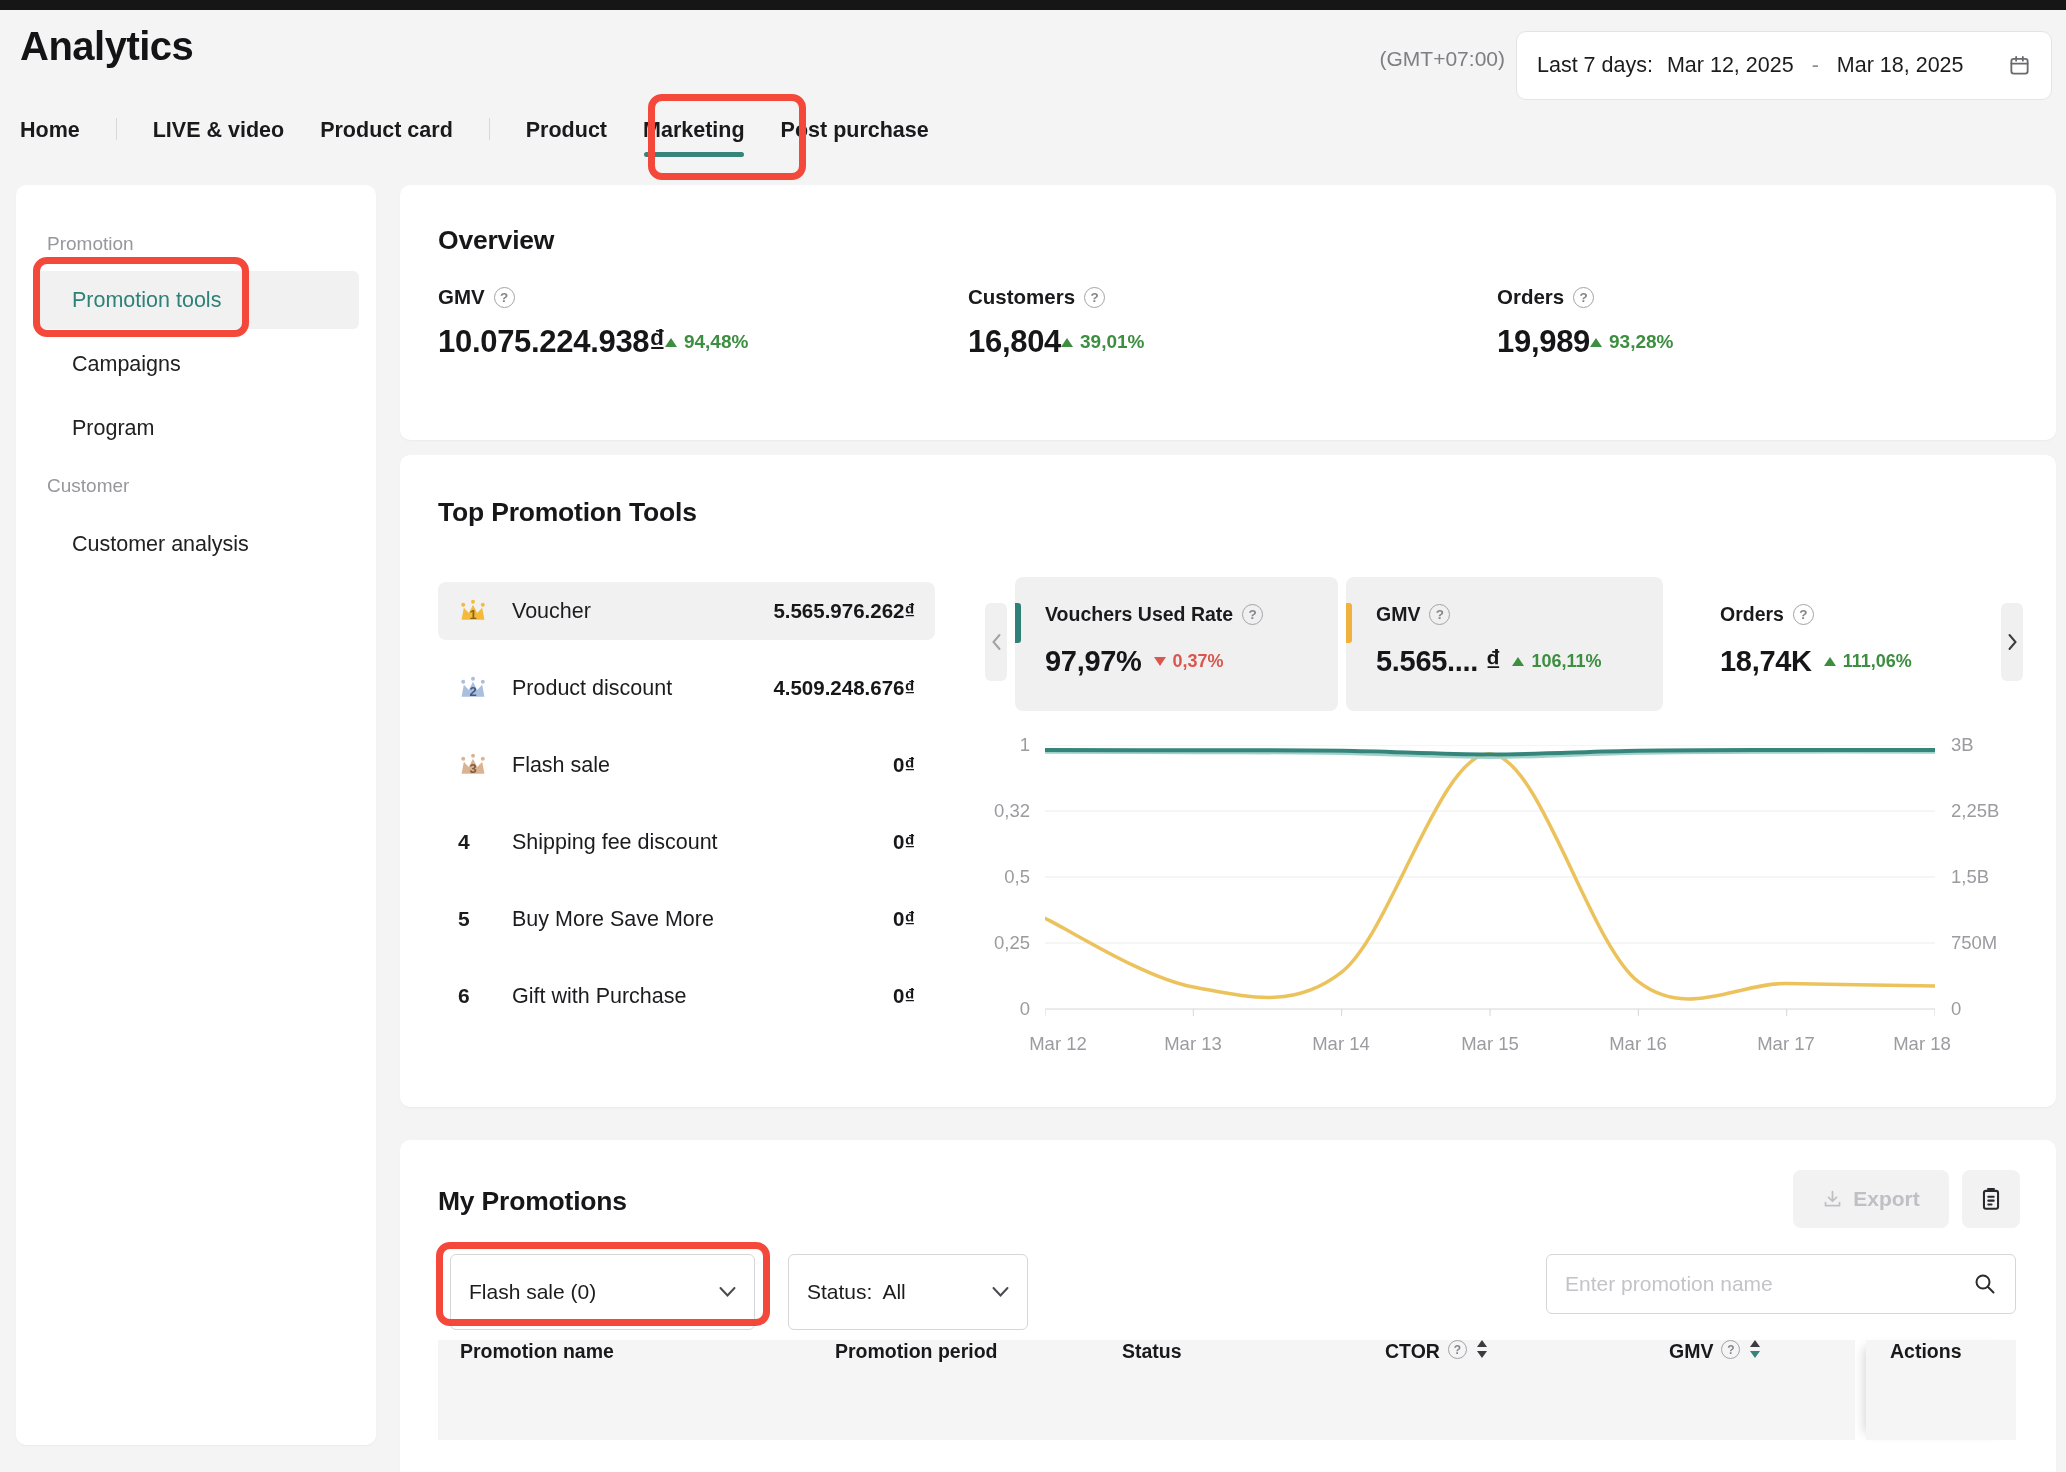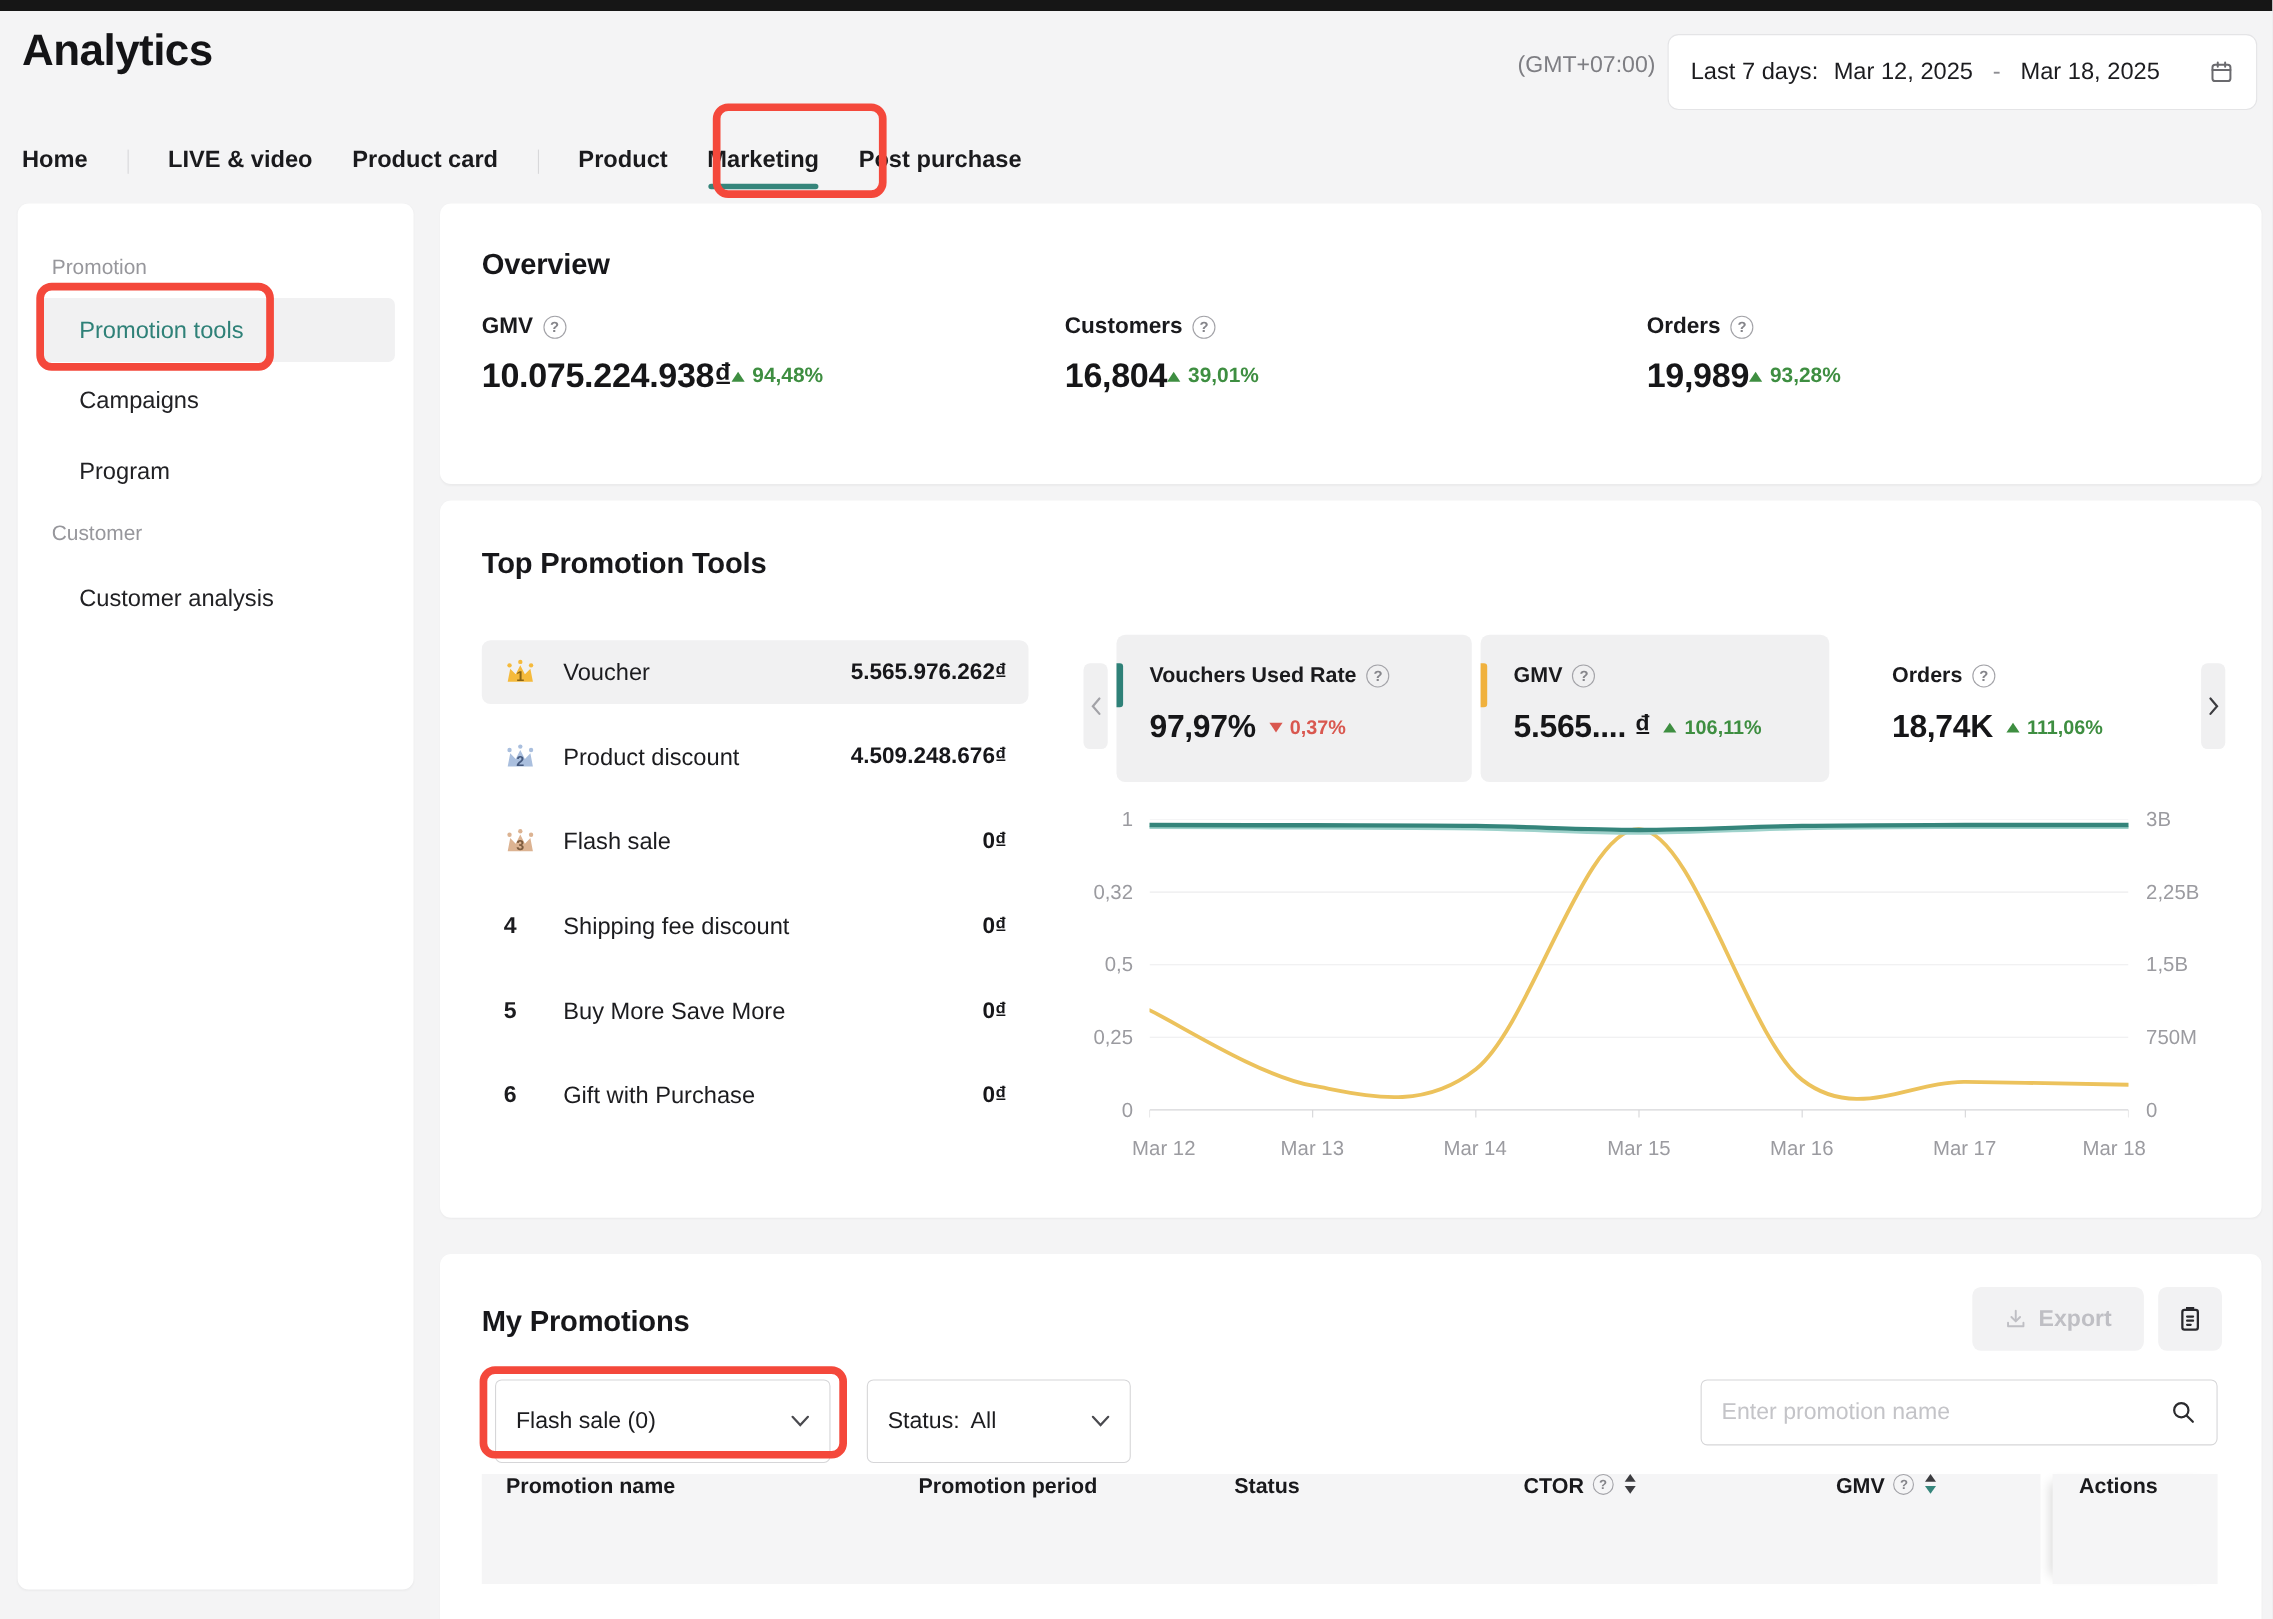--- a/index.html
+++ b/index.html
@@ -12,21 +12,21 @@
 
   
   .page-title { position:absolute; left:20px; top:24px; font-size:40px; font-weight:700; letter-spacing:-0.5px; color:#141416; }
   .gmt { position:absolute; left:1330px; top:47px; width:175px; text-align:right; font-size:21px; color:#7e7e83; }
   .datebox { position:absolute; left:1516px; top:31px; width:536px; height:69px; background:#fff; border:1px solid #e4e4e6;
              border-radius:10px; display:flex; align-items:center; padding:0 20px; gap:14px; font-size:21.5px; color:#1c1c1f; }
   .datebox .sep { color:#8d8d92; padding:0 4px; }
   .datebox .cal { margin-left:auto; display:flex; }
 
   
-  .tabs { position:absolute; left:20px; top:118px; height:40px; display:flex; align-items:flex-end; }
+  .tabs { position:absolute; left:20px; top:118px; height:40px; display:flex; align-items:flex-start; }
   .tab { position:relative; font-size:21.5px; font-weight:600; color:#1a1a1d; margin-right:36px; cursor:pointer; }
   .tab-divider { width:1px; height:22px; background:#d8d8da; margin-right:36px; }
   .tab.active::after { content:""; position:absolute; left:1px; right:1px; bottom:-14px; height:5px; background:#35857b; border-radius:3px; }
 
   
   .annot { position:absolute; border:7px solid #f4483b; border-radius:14px; pointer-events:none; z-index:50; }
 
   
   .card { position:absolute; background:#fff; border-radius:10px; box-shadow:0 1px 2px rgba(20,20,20,.04); }
   .card-title { position:absolute; left:38px; font-size:26.5px; font-weight:700; color:#17171a; letter-spacing:-0.2px; }

